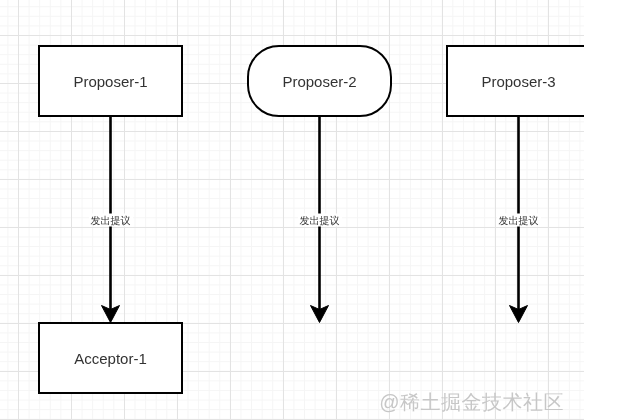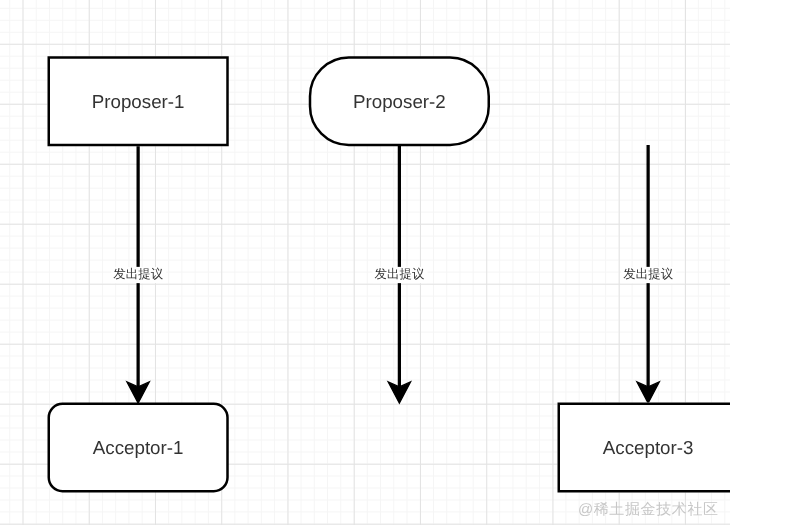--- a/index.html
+++ b/index.html
@@ -64,23 +64,23 @@
     transform: translate(-50%, -50%);
     background: #ffffff;
     padding: 1px 2px;
     font-size: 10px;
     color: #333333;
     white-space: nowrap;
     line-height: 1.1;
   }
   .watermark {
     position: absolute;
-    right: 9px;
+    right: 20px;
     bottom: 4px;
-    font-size: 12px;
+    font-size: 20px;
     color: #c7c7c7;
     letter-spacing: 0.5px;
     white-space: nowrap;
   }
 </style>
 </head>
 <body>
 
 <div class="canvas">
 
@@ -98,26 +98,26 @@
       <polygon points="509.5,305.5 518.5,309.5 527.5,305.5 518.5,322.5"></polygon>
     </g>
   </svg>
 
   <div class="node" style="left:38px; top:45px;">
     <span>Proposer-1</span>
   </div>
   <div class="node" style="left:247px; top:45px;border-radius:32px;">
     <span>Proposer-2</span>
   </div>
+  <div class="node" style="left:446px; top:45px;">
+    <span>Proposer-3</span>
+  </div>
 
-  <div class="node" style="left:38px; top:322px;border-radius:12px;">
+  <div class="node" style="left:38px; top:322px;">
     <span>Acceptor-1</span>
-  </div>
-  <div class="node" style="left:446px; top:322px;">
-    <span>Acceptor-3</span>
   </div>
 
   <div class="edge-label" style="left:110.5px; top:220px;">发出提议</div>
   <div class="edge-label" style="left:319.5px; top:220px;">发出提议</div>
   <div class="edge-label" style="left:518.5px; top:220px;">发出提议</div>
 
   <div class="watermark">@稀土掘金技术社区</div>
 
 </div>
 

